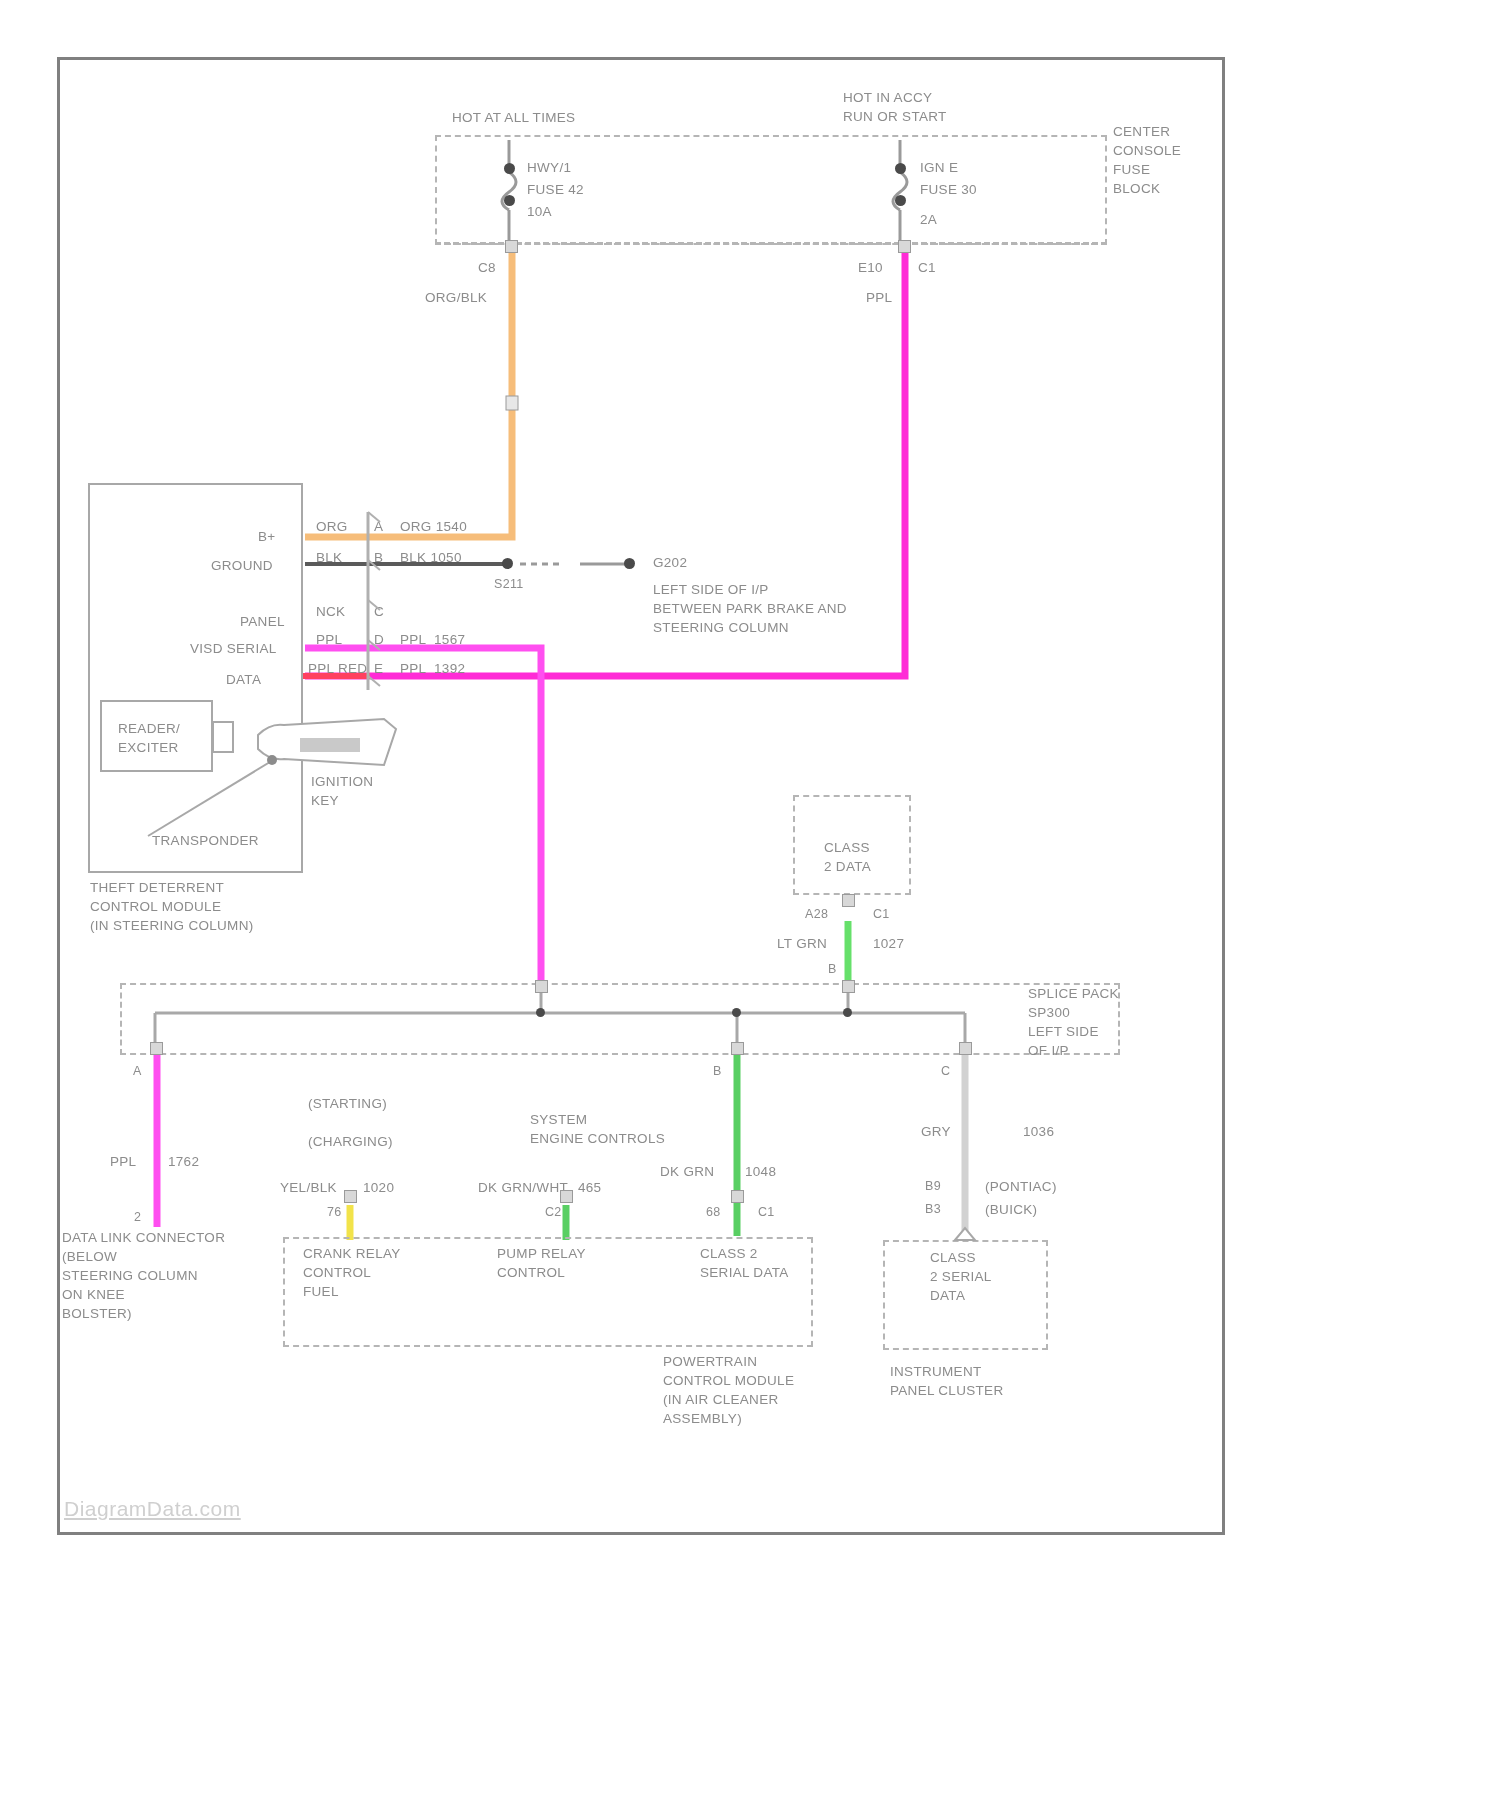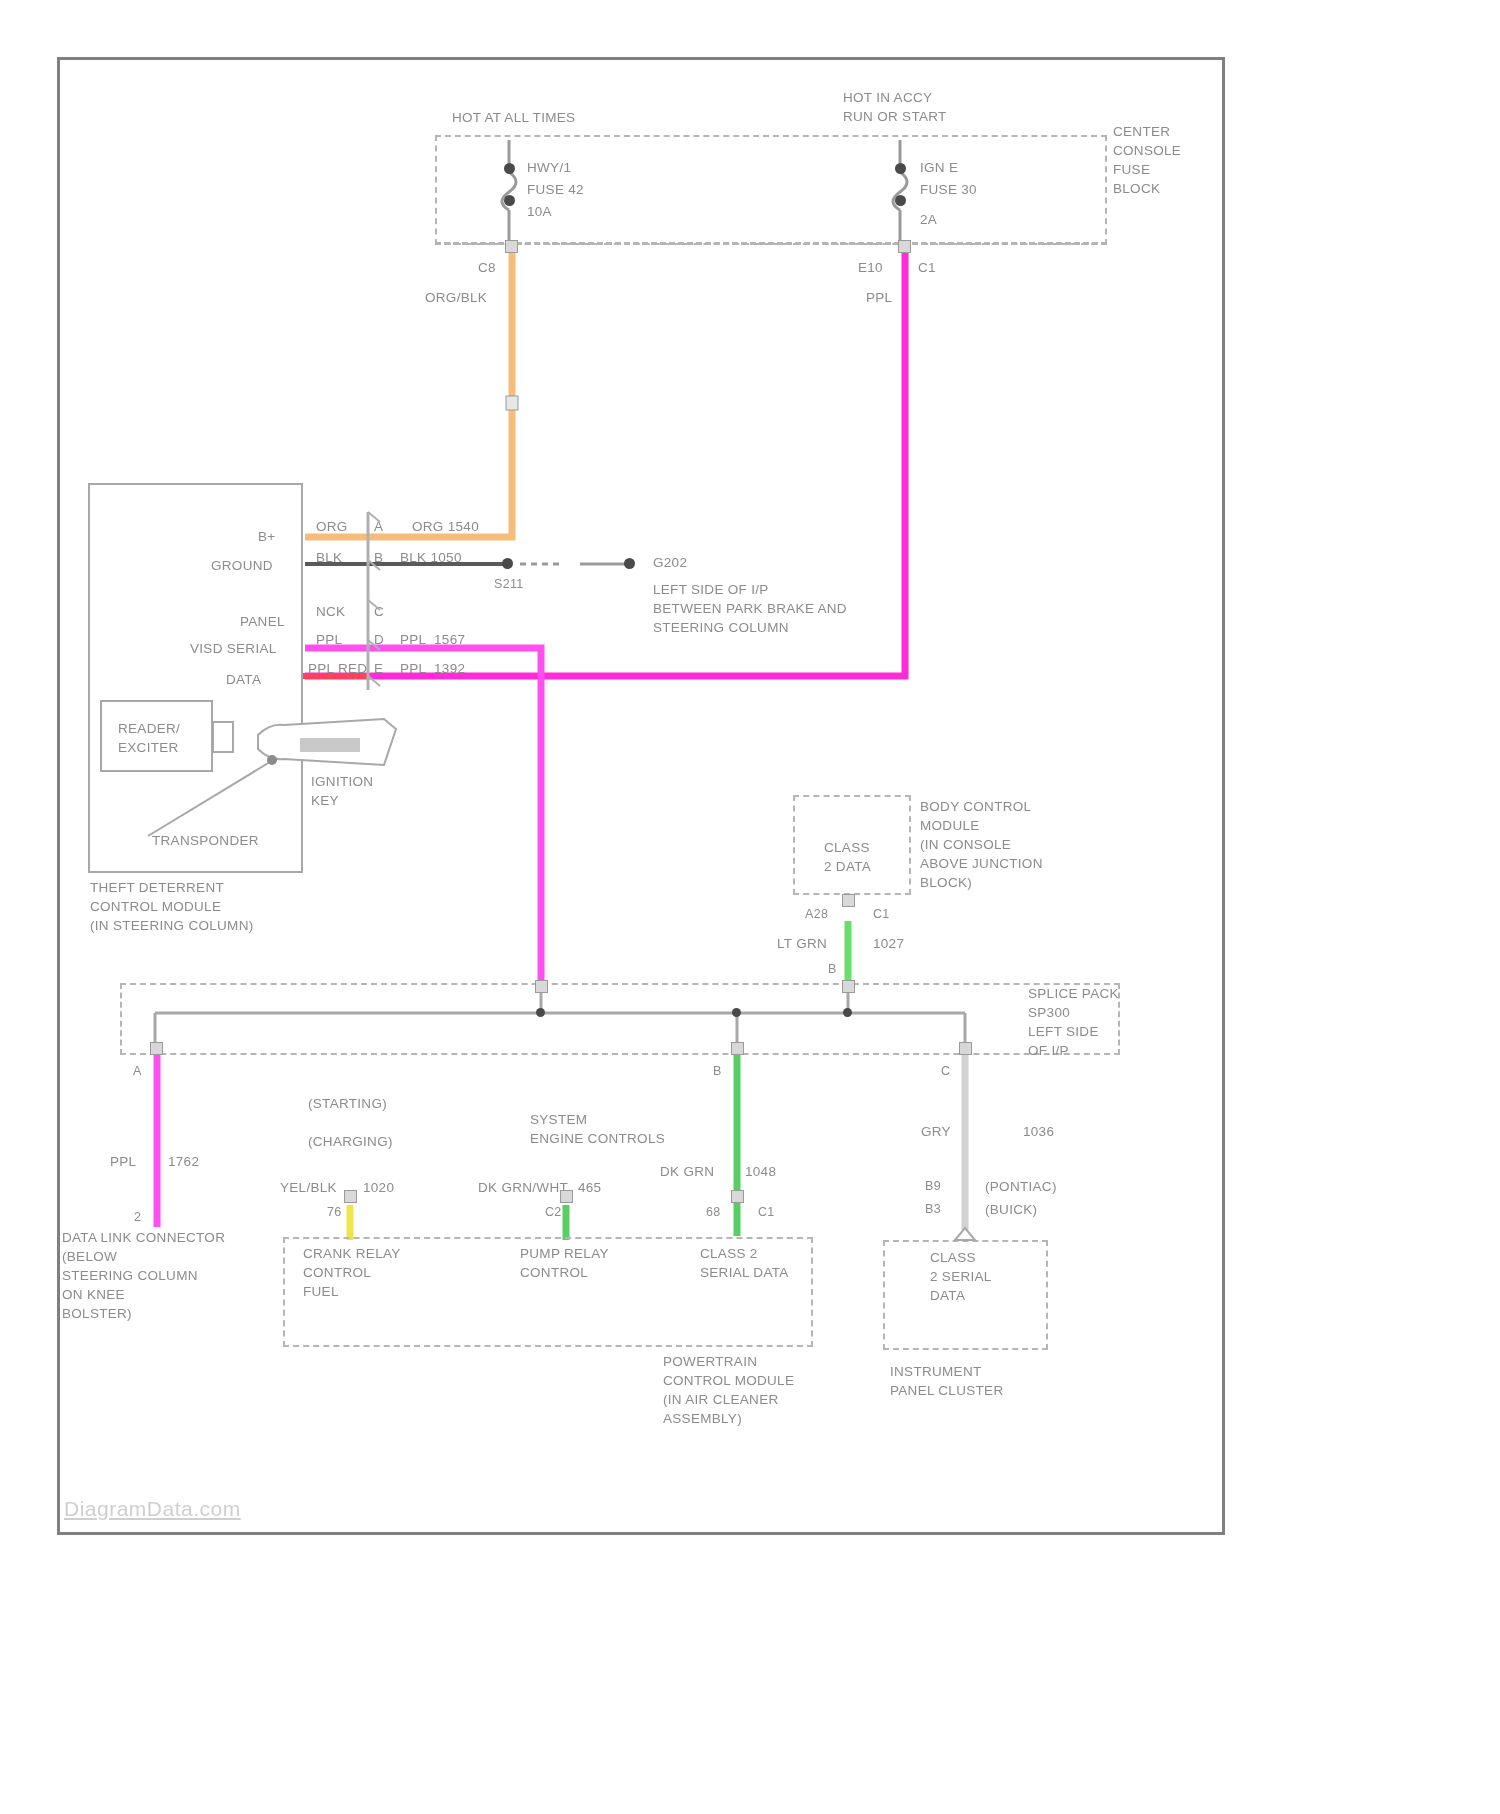--- a/index.html
+++ b/index.html
@@ -104,21 +104,21 @@
 
   <div class="solidbox" style="left:88px;top:483px;width:215px;height:390px;"></div>
 
   <div class="lbl" style="left:90px;top:878px;">THEFT DETERRENT
 CONTROL MODULE
 (IN STEERING COLUMN)</div>
 
   <div class="lbl" style="left:258px;top:527px;">B+</div>
   <div class="lbl" style="left:316px;top:517px;">ORG</div>
   <div class="lbl" style="left:374px;top:517px;">A</div>
-  <div class="lbl" style="left:412px;top:517px;text-align:right;">ORG 1540</div>
+  <div class="lbl" style="left:400px;top:517px;text-align:right;">ORG 1540</div>
 
   <div class="lbl" style="left:211px;top:556px;">GROUND</div>
   <div class="lbl" style="left:316px;top:548px;">BLK</div>
   <div class="lbl" style="left:374px;top:548px;">B</div>
   <div class="lbl" style="left:400px;top:548px;">BLK 1050</div>
 
   <div class="lbl" style="left:240px;top:612px;">PANEL</div>
   <div class="lbl" style="left:316px;top:602px;">NCK</div>
   <div class="lbl" style="left:374px;top:602px;">C</div>
 
@@ -160,25 +160,20 @@
   <div class="lbl sm" style="left:494px;top:575px;">S211</div>
   <div class="dot" style="left:624px;top:558px;"></div>
   <div class="lbl" style="left:653px;top:553px;">G202</div>
   <div class="lbl" style="left:653px;top:580px;">LEFT SIDE OF I/P
 BETWEEN PARK BRAKE AND
 STEERING COLUMN</div>
 
   <div class="dashbox" style="left:793px;top:795px;width:118px;height:100px;"></div>
   <div class="lbl" style="left:824px;top:838px;">CLASS
 2 DATA</div>
-  <div class="lbl" style="left:920px;top:797px;">BODY CONTROL
-MODULE
-(IN CONSOLE
-ABOVE JUNCTION
-BLOCK)</div>
 
   <div class="pin" style="left:842px;top:894px;"></div>
   <div class="lbl sm" style="left:805px;top:905px;">A28</div>
   <div class="lbl sm" style="left:873px;top:905px;">C1</div>
   <div class="lbl" style="left:777px;top:934px;">LT GRN</div>
   <div class="lbl" style="left:873px;top:934px;">1027</div>
   <div class="lbl sm" style="left:828px;top:960px;">B</div>
 
   <div class="dashbox" style="left:120px;top:983px;width:1000px;height:72px;"></div>
   <div class="lbl" style="left:1028px;top:984px;">SPLICE PACK
@@ -224,21 +219,21 @@
   <div class="lbl" style="left:280px;top:1178px;">YEL/BLK</div>
   <div class="lbl" style="left:363px;top:1178px;">1020</div>
   <div class="lbl sm" style="left:327px;top:1203px;">76</div>
   <div class="lbl" style="left:303px;top:1244px;">CRANK RELAY
 CONTROL
 FUEL</div>
 
   <div class="lbl" style="left:478px;top:1178px;">DK GRN/WHT</div>
   <div class="lbl" style="left:578px;top:1178px;">465</div>
   <div class="lbl sm" style="left:545px;top:1203px;">C2</div>
-  <div class="lbl" style="left:520px;top:1244px;">PUMP RELAY
+  <div class="lbl" style="left:497px;top:1244px;">PUMP RELAY
 CONTROL</div>
 
   <div class="lbl" style="left:660px;top:1162px;">DK GRN</div>
   <div class="lbl" style="left:745px;top:1162px;">1048</div>
   <div class="lbl sm" style="left:706px;top:1203px;">68</div>
   <div class="lbl sm" style="left:758px;top:1203px;">C1</div>
   <div class="lbl" style="left:700px;top:1244px;">CLASS 2
 SERIAL DATA</div>
 
   <div class="pin" style="left:344px;top:1190px;"></div>

